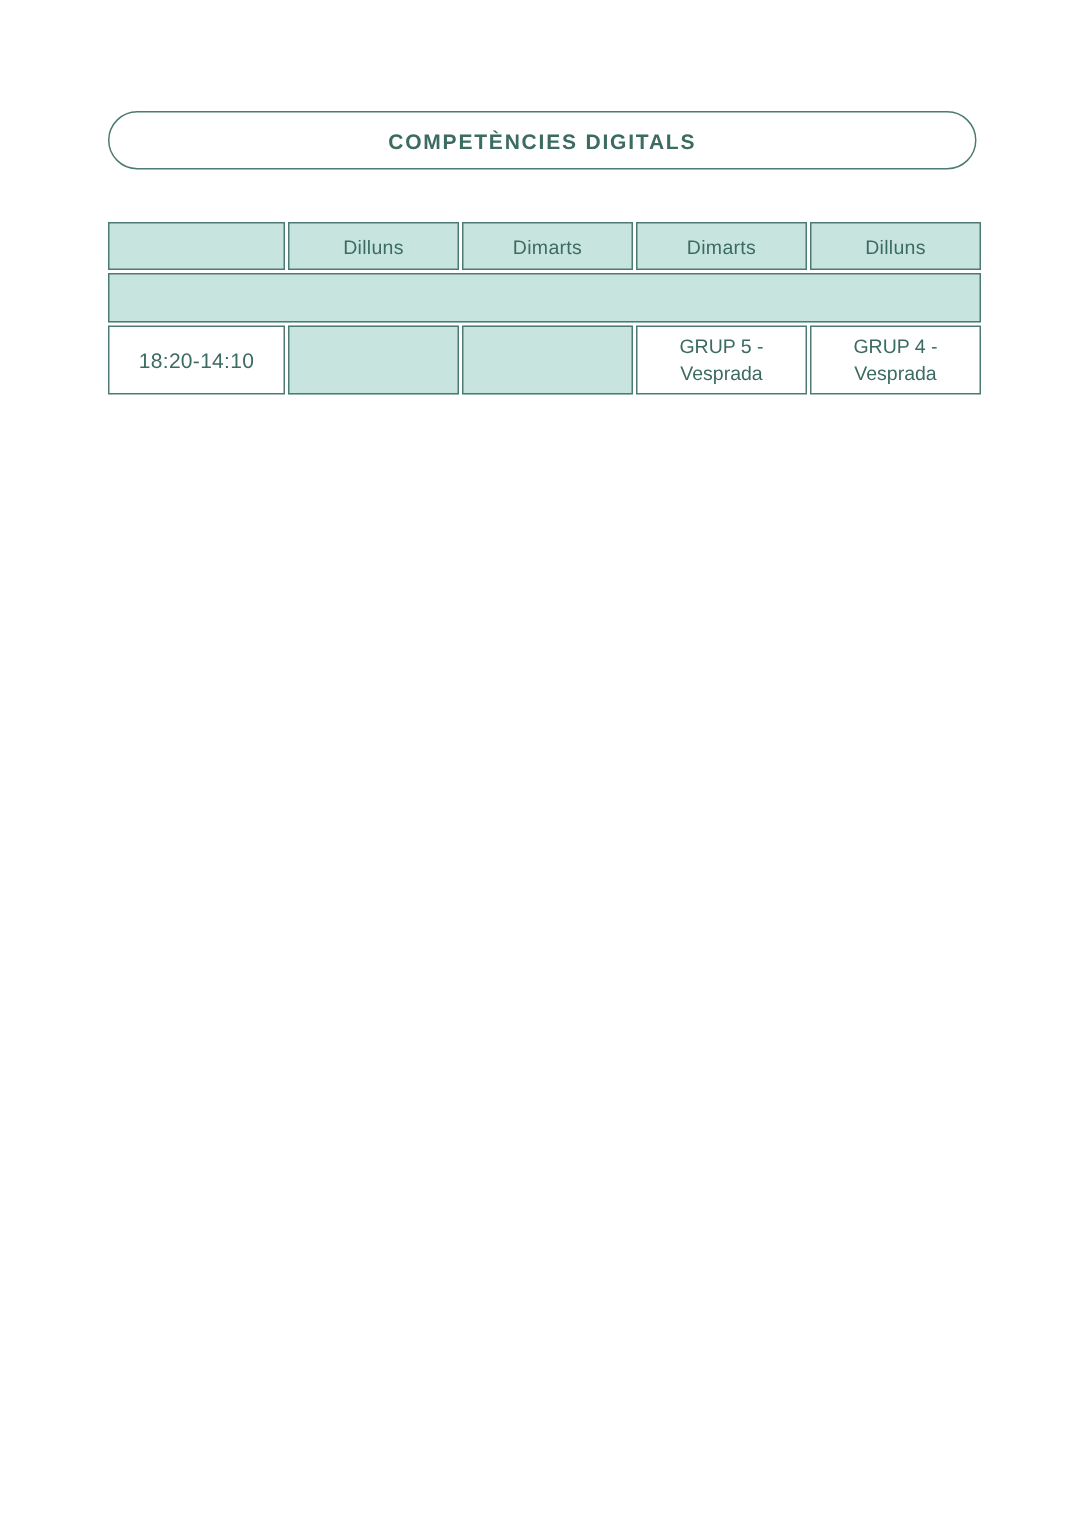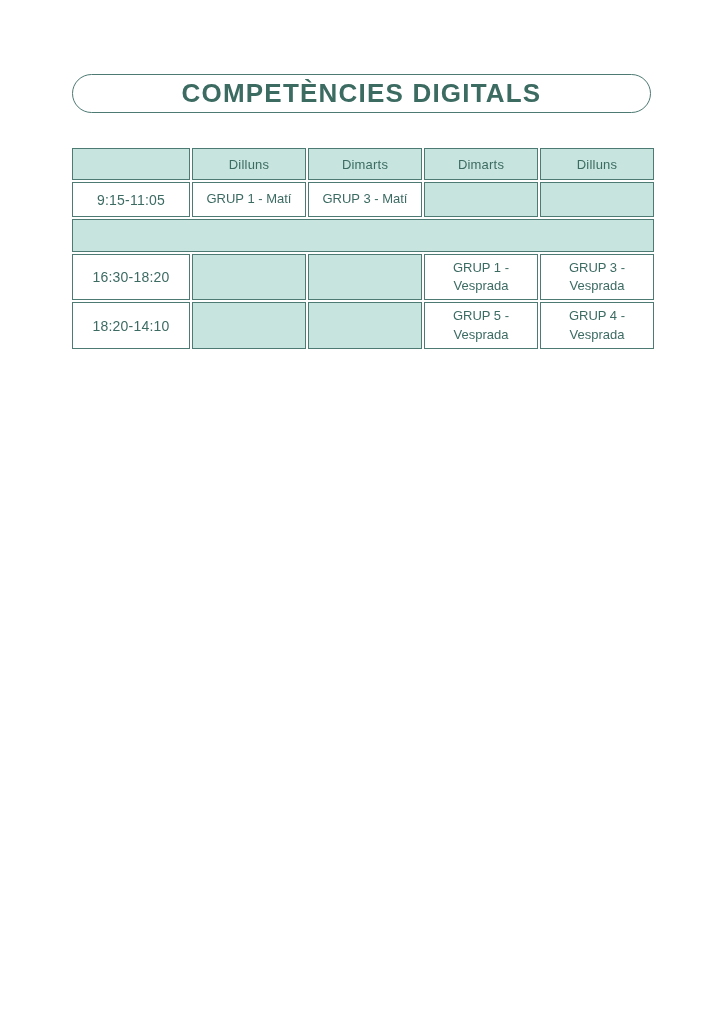--- a/index.html
+++ b/index.html
@@ -31,21 +31,21 @@
     height: 39px;
     border: 1.5px solid var(--border);
     border-radius: 20px;
     display: flex;
     align-items: center;
     justify-content: center;
     background: #ffffff;
   }
   .title-pill h1 {
     margin: 8px;
-    font-size: 26px;
+    font-size: 14px;
     font-weight: bold;
     color: var(--accent);
     letter-spacing: 1.2px;
     white-space: nowrap;
   }
   table.timetable {
     position: absolute;
     left: 70px;
     top: 146px;
     width: 583px;
@@ -102,36 +102,22 @@
     <thead>
         <tr>
           <th></th>
           <th>Dilluns</th>
           <th>Dimarts</th>
           <th>Dimarts</th>
           <th>Dilluns</th>
         </tr>
       </thead>
     <tbody>
-        <tr>
-          <td class="time-cell">9:15-11:05</td>
-          <td class="open">GRUP 1 - Matí</td>
-          <td class="open">GRUP 3 - Matí</td>
-          <td class="filled"></td>
-          <td class="filled"></td>
-        </tr>
         <tr class="break-row">
           <td colspan="5" class="filled"></td>
-        </tr>
-        <tr>
-          <td class="time-cell">16:30-18:20</td>
-          <td class="filled"></td>
-          <td class="filled"></td>
-          <td class="open">GRUP 1 - Vesprada</td>
-          <td class="open">GRUP 3 - Vesprada</td>
         </tr>
         <tr>
           <td class="time-cell">18:20-14:10</td>
           <td class="filled"></td>
           <td class="filled"></td>
           <td class="open">GRUP 5 - Vesprada</td>
           <td class="open">GRUP 4 - Vesprada</td>
         </tr>
       </tbody>
   </table>

